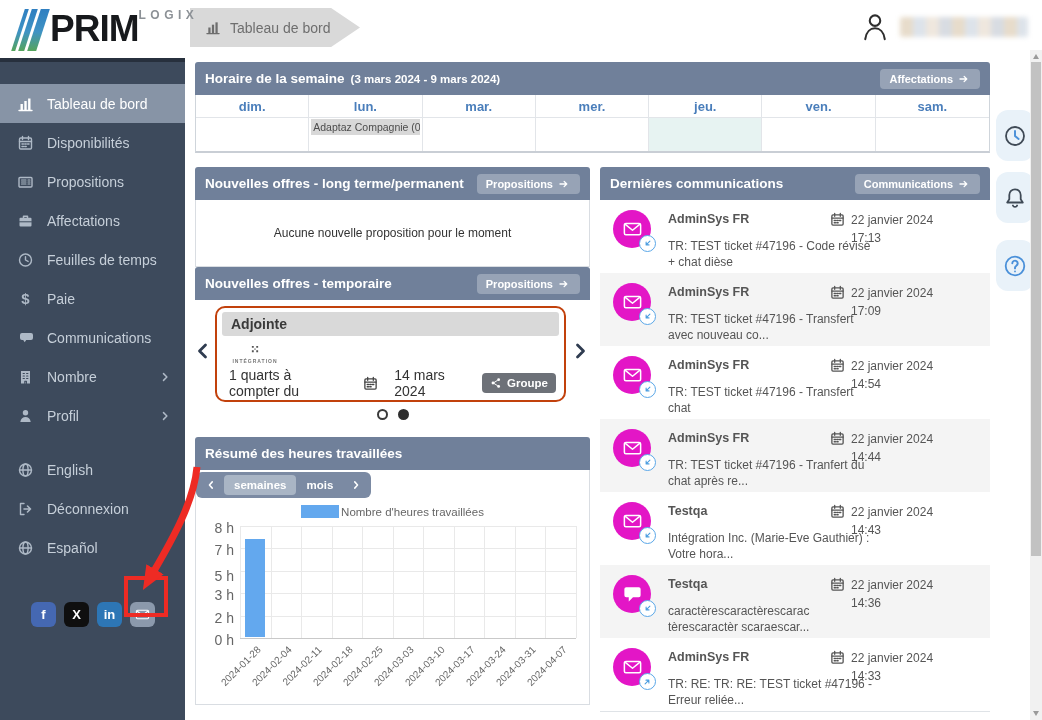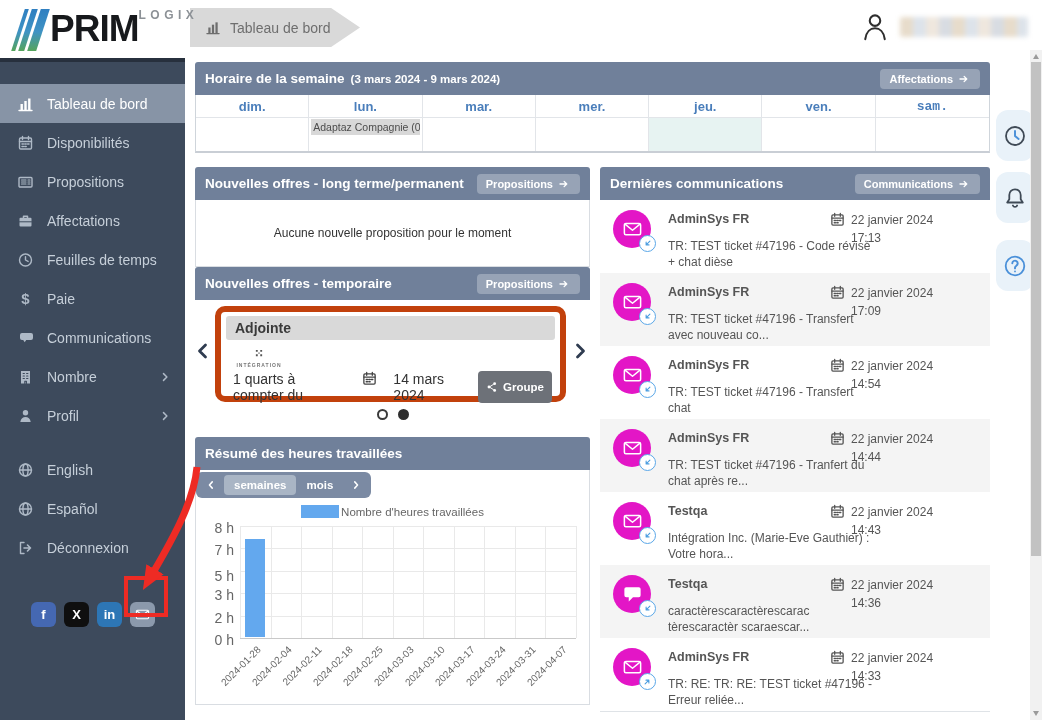--- a/index.html
+++ b/index.html
@@ -45,40 +45,40 @@
   .panel-title{font-size:13.5px;font-weight:bold;white-space:nowrap;}
   .panel-sub{font-size:11.5px;margin-left:6px;font-weight:bold;white-space:nowrap;}
   .hdr-btn{margin-left:auto;background:#97a3b6;border:none;color:#fff;font-size:11px;font-weight:600;padding:4px 9px;border-radius:4px;display:flex;align-items:center;gap:5px;cursor:pointer;font-family:"Liberation Sans",sans-serif;}
   .btn-arrow{width:13px;height:12px;color:#fff;}
 
   
   .schedule{left:195px;top:62px;width:795px;}
   .week-table{border:1px solid #cfd5db;border-top:none;border-bottom:2px solid #c9ced5;}
   .week-days{display:grid;grid-template-columns:repeat(7,1fr);height:22px;}
   .wd{display:flex;align-items:center;justify-content:center;font-size:13px;font-weight:bold;color:#4a7ebb;border-right:1px solid #e2e5e9;}
-  .wd:last-child{border-right:none;font-family:Liberation Mono, monospace;}
+  .wd:last-child{border-right:none;}
   .week-cells{display:grid;grid-template-columns:repeat(7,1fr);height:33px;border-top:1px solid #e2e5e9;}
   .wc{border-right:1px solid #e2e5e9;padding:1px 2px;overflow:hidden;}
   .wc:last-child{border-right:none;}
   .wc.today{background:#e7f3f2;}
   .chip{font-size:10.5px;background:#d8d8d8;color:#4c4c4c;padding:2px 2px;white-space:nowrap;overflow:hidden;display:block;}
 
   
   .offers-long{left:195px;top:167px;width:395px;}
   .empty-msg{height:67px;display:flex;align-items:center;justify-content:center;font-size:12px;color:#333;border:1px solid #d9dde2;border-top:none;box-sizing:border-box;}
 
   
   .offers-temp{left:195px;top:267px;width:395px;}
   .carousel{position:relative;height:122px;}
-  .offer-card{position:absolute;left:20px;right:24px;top:6px;height:96px;border:6px solid #c2410c;border-radius:10px;background:#fff;box-sizing:border-box;cursor:pointer;}
+  .offer-card{position:absolute;left:20px;right:24px;top:6px;height:96px;border:2px solid #c2410c;border-radius:10px;background:#fff;box-sizing:border-box;cursor:pointer;}
   .offer-hd{margin:4px 5px 0;background:#d9d9d9;border-radius:3px;padding:4px 9px;font-weight:bold;font-size:14px;color:#3a3a3a;}
   .offer-logo{margin:4px 0 0 14px;width:48px;text-align:center;}
   .glyph{width:10px;height:10px;color:#555;}
   .logo-word{font-size:5px;letter-spacing:1px;color:#777;font-weight:bold;}
-  .offer-foot{display:flex;padding:3px 8px 0 12px;font-size:14px;color:#333;gap:16px;}
+  .offer-foot{display:flex;align-items:center;padding:3px 8px 0 12px;font-size:14px;color:#333;gap:16px;}
   .cal-mid{width:15px;height:15px;color:#444;margin-left:4px;}
   .grp-btn{margin-left:auto;background:#6d7178;color:#fff;border:none;border-radius:4px;font-size:11.5px;font-weight:bold;padding:4px 8px;display:flex;gap:5px;align-items:center;cursor:pointer;font-family:"Liberation Sans",sans-serif;}
   .share-ic{width:12px;height:12px;color:#fff;}
   .car-chev{position:absolute;top:42px;width:16px;height:18px;color:#2f3c50;cursor:pointer;}
   .car-chev.left{left:0;}
   .car-chev.right{right:2px;}
   .dots{position:absolute;bottom:2px;left:0;right:0;display:flex;justify-content:center;gap:10px;}
   .dot{width:11px;height:11px;border-radius:50%;border:2px solid #3a3a3a;box-sizing:border-box;cursor:pointer;}
   .dot.active{background:#2e2e2e;border-color:#2e2e2e;}
 
@@ -242,35 +242,35 @@
               <circle cx="8" cy="8" r="6"></circle>
               <ellipse cx="8" cy="8" rx="2.6" ry="6"></ellipse>
               <path d="M2 8h12"></path>
             </svg>
           </span>
           <span class="side-label">English</span>
         </div>
         <div class="side-item">
           <span class="icon-box">
             <svg viewBox="0 0 16 16" fill="none" stroke="currentColor" stroke-width="1.4" stroke-linecap="round" stroke-linejoin="round">
+              <path d="M6.5 2.5H3v11h3.5"></path>
+              <path d="M10 5l3 3-3 3M13 8H6.5" stroke-width="1.6"></path>
+            </svg>
+          </span>
+          <span class="side-label">Déconnexion</span>
+        </div>
+        <div class="side-item">
+          <span class="icon-box">
+            <svg viewBox="0 0 16 16" fill="none" stroke="currentColor" stroke-width="1.4" stroke-linecap="round" stroke-linejoin="round">
               <circle cx="8" cy="8" r="6"></circle>
               <ellipse cx="8" cy="8" rx="2.6" ry="6"></ellipse>
               <path d="M2 8h12"></path>
             </svg>
           </span>
           <span class="side-label">Español</span>
-        </div>
-        <div class="side-item">
-          <span class="icon-box">
-            <svg viewBox="0 0 16 16" fill="none" stroke="currentColor" stroke-width="1.4" stroke-linecap="round" stroke-linejoin="round">
-              <path d="M6.5 2.5H3v11h3.5"></path>
-              <path d="M10 5l3 3-3 3M13 8H6.5" stroke-width="1.6"></path>
-            </svg>
-          </span>
-          <span class="side-label">Déconnexion</span>
         </div>
       </nav>
     <div class="social-row" id="social-row">
         <span class="social" style="background: rgb(69, 104, 178);">f</span>
         <span class="social" style="background: rgb(15, 15, 15);">X</span>
         <span class="social" style="background: rgb(45, 118, 181);">in</span>
         <span class="social" style="background: rgb(139, 153, 172);">
           <span class="icon-box">
             <svg viewBox="0 0 16 16" fill="none" stroke="currentColor" stroke-width="1.4" stroke-linecap="round" stroke-linejoin="round">
               <rect x="1.5" y="3.5" width="13" height="9" rx="1.2" stroke-width="1.2"></rect>

